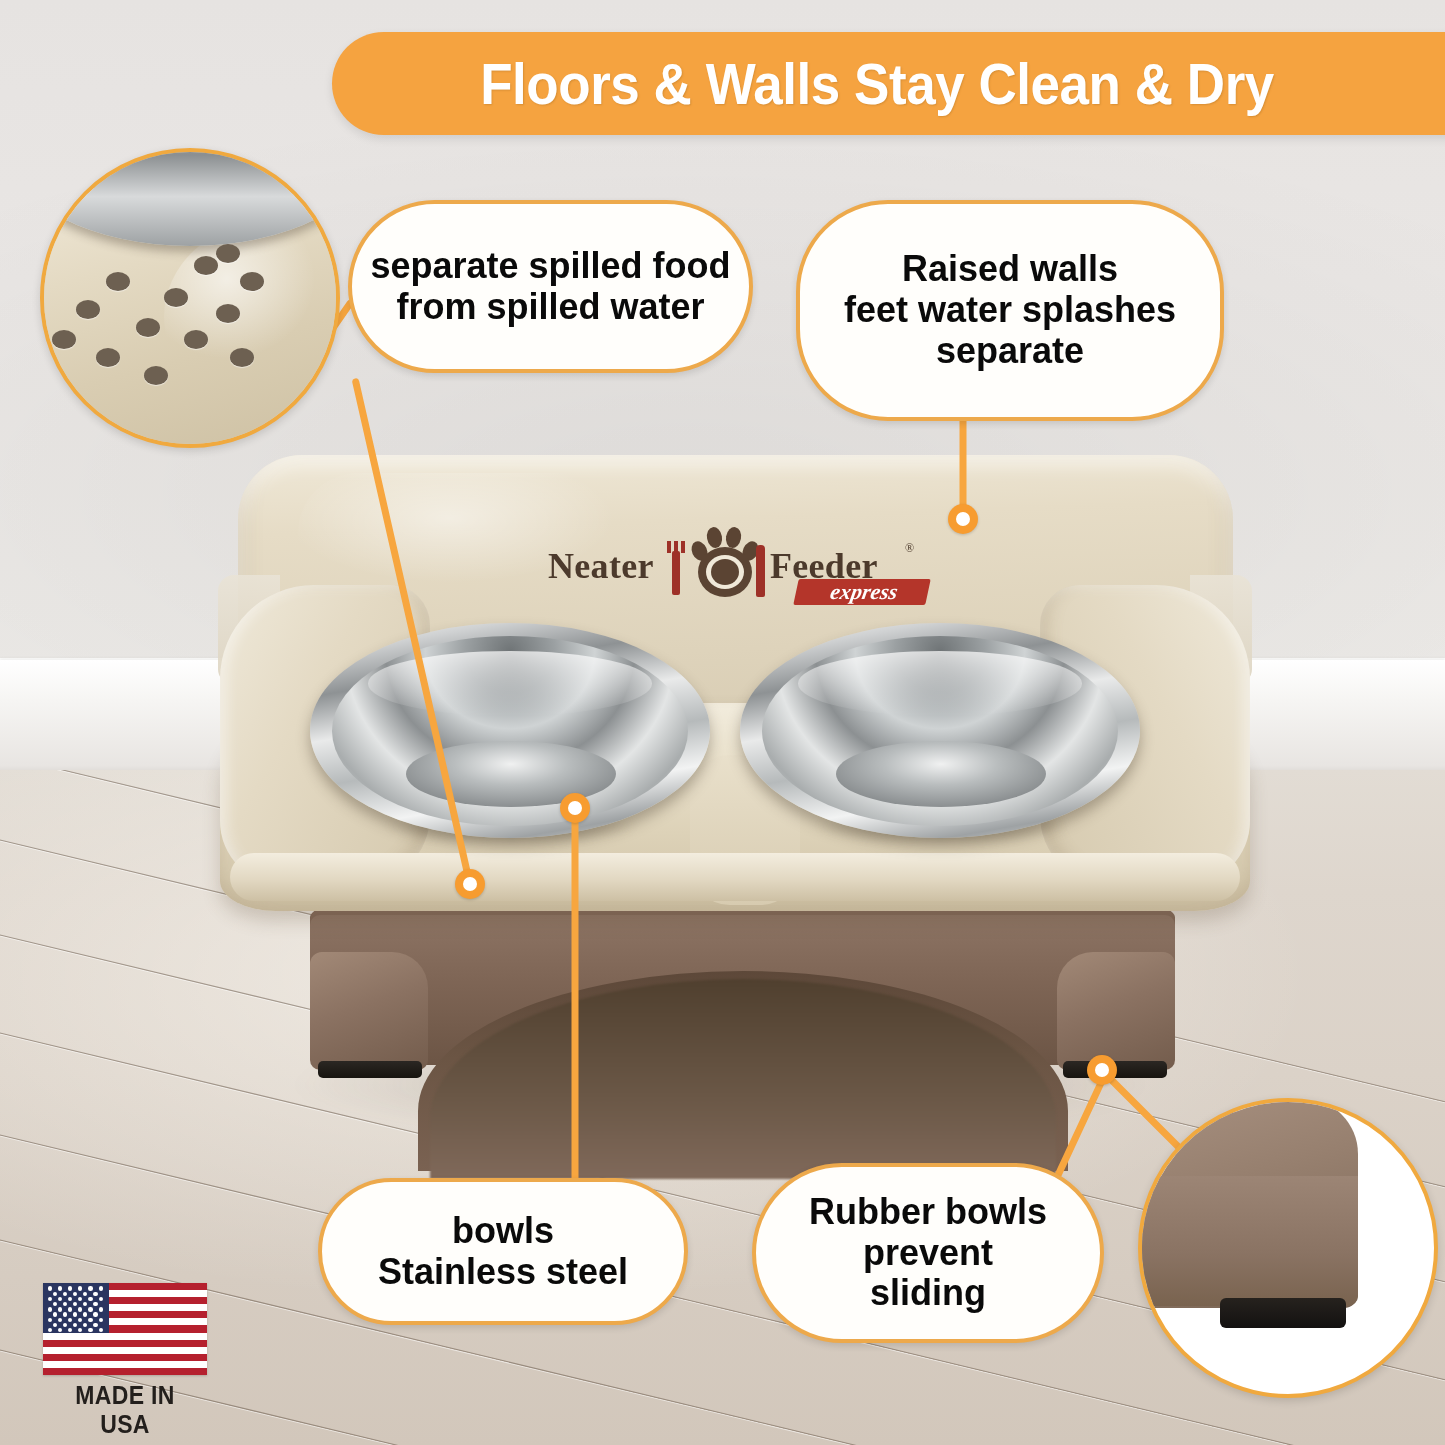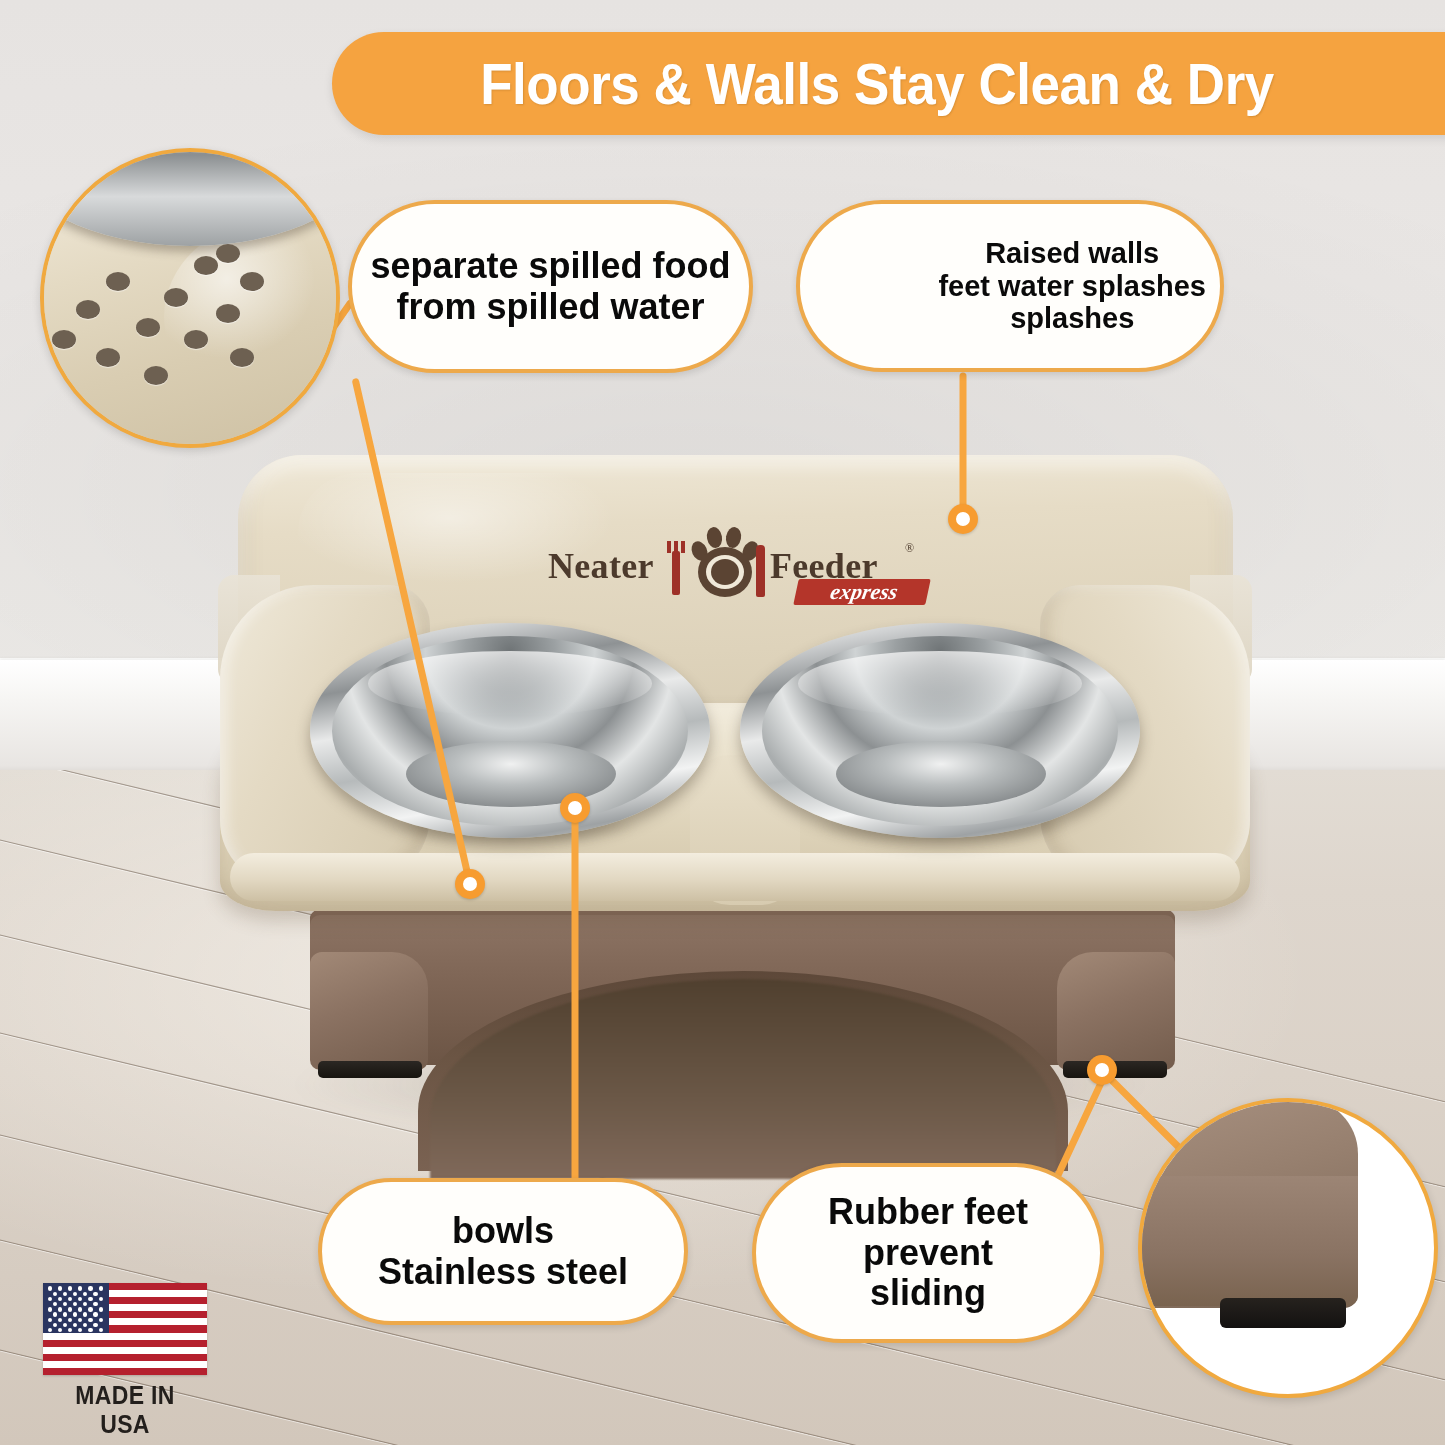--- a/index.html
+++ b/index.html
@@ -237,21 +237,21 @@
 
   
   .bubble{
     position:absolute;background:#fffefb;border:4px solid #eda94b;
     display:flex;align-items:center;justify-content:center;text-align:center;
     color:#0a0a0a;font-weight:700;font-family:"Liberation Sans",sans-serif;
     box-shadow:0 3px 7px rgba(0,0,0,0.12);
     box-sizing:border-box;
   }
   .b-drainage{ left:348px; top:200px; width:405px; height:173px; border-radius:92px; font-size:36px; line-height:1.13; padding:0 8px; }
-  .b-raised  { left:796px; top:200px; width:428px; height:172px; border-radius:92px; font-size:29px; line-height:1.13; padding:0 14px;justify-content:flex-end; }
+  .b-raised  { left:796px; top:200px; width:428px; height:221px; border-radius:92px; font-size:36px; line-height:1.13; padding:0 14px; }
   .b-steel   { left:318px; top:1178px; width:370px; height:147px; border-radius:80px; font-size:36px; line-height:1.13; padding:0 14px; }
   .b-rubber  { left:752px; top:1163px; width:352px; height:180px; border-radius:92px; font-size:36px; line-height:1.13; padding:0 14px; }
 
   
   .inset{
     position:absolute;border-radius:50%;border:4px solid #f0a93f;overflow:hidden;
     box-shadow:0 3px 9px rgba(0,0,0,0.14);
   }
   .inset-drain{ left:40px; top:148px; width:292px; height:292px; background:#ddd2bb; }
   .inset-feet { left:1138px; top:1098px; width:292px; height:292px; background:#ffffff; }
@@ -441,34 +441,34 @@
     <div>
       <div>separate spilled food</div>
       <div>from spilled water</div>
     </div>
   </div>
 
   <div class="bubble b-raised">
     <div>
       <div>Raised walls</div>
       <div>feet water splashes</div>
-      <div>splashes</div>
+      <div>separate</div>
     </div>
   </div>
 
   <div class="bubble b-steel">
     <div>
       <div>bowls</div>
       <div>Stainless steel</div>
     </div>
   </div>
 
   <div class="bubble b-rubber">
     <div>
-      <div>Rubber feet</div>
+      <div>Rubber bowls</div>
       <div>prevent</div>
       <div>sliding</div>
     </div>
   </div>
 
   <div id="dots">
       <div class="dot" style="left: 455px; top: 869px;"></div>
       <div class="dot" style="left: 948px; top: 504px;"></div>
       <div class="dot" style="left: 560px; top: 793px;"></div>
       <div class="dot" style="left: 1087px; top: 1055px;"></div>

